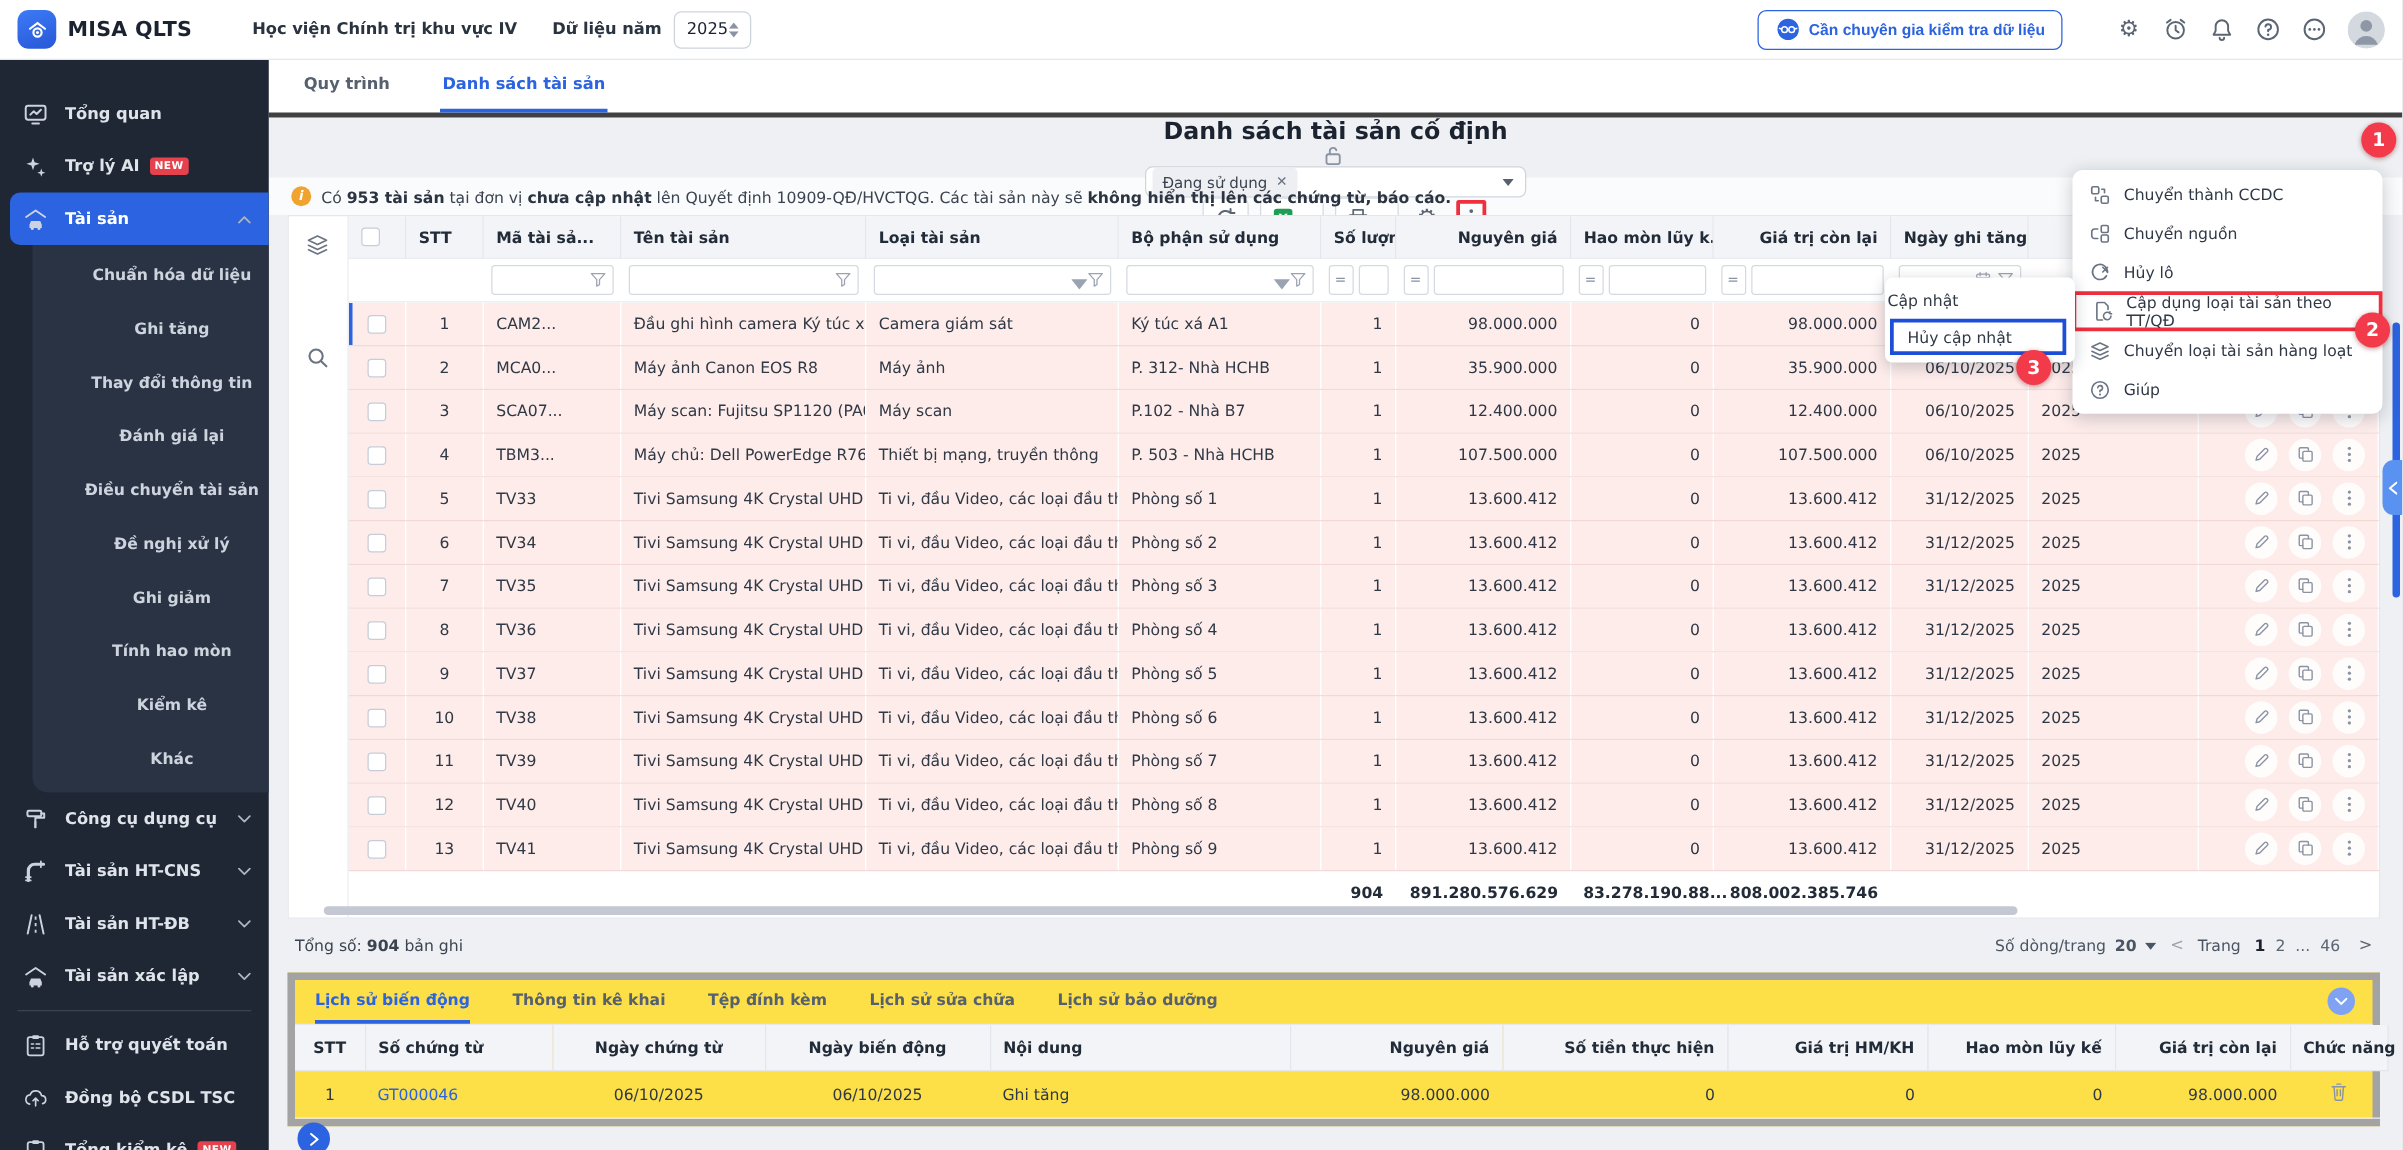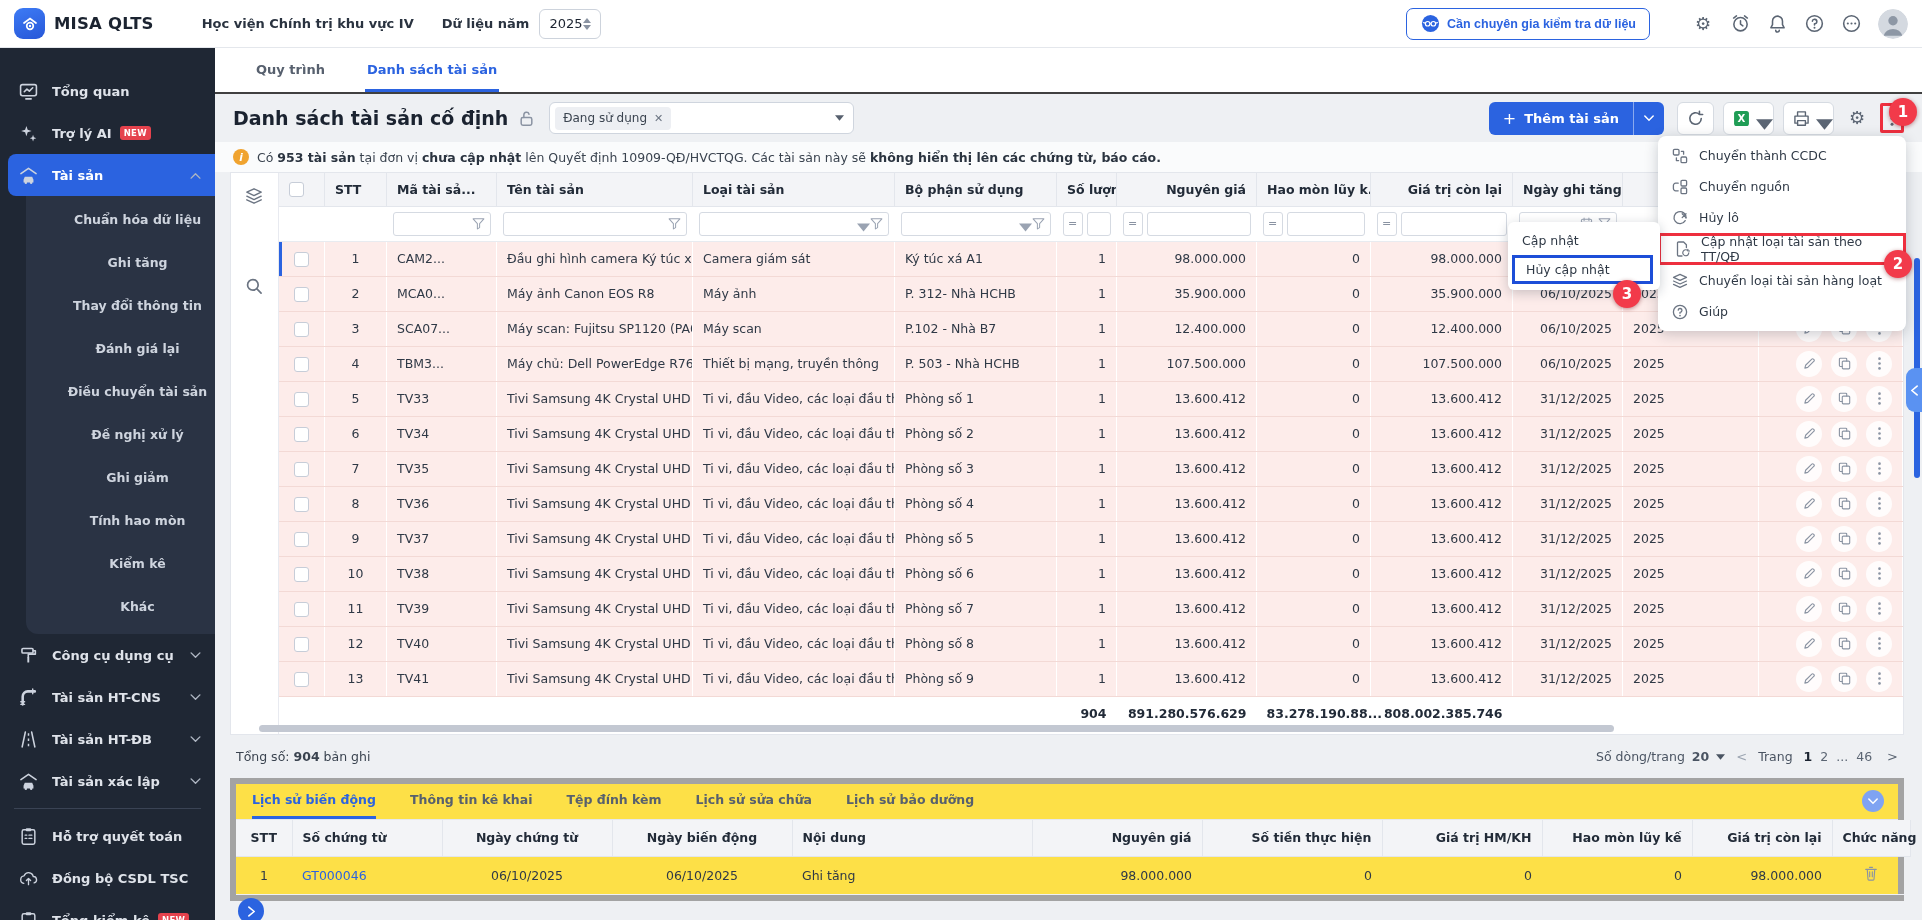--- a/index.html
+++ b/index.html
@@ -39,25 +39,25 @@
   .sb-chev{margin-left:auto;color:#aeb6c2;}
   .sb-chev svg{width:11px;height:7px;}
   .newbadge{margin-left:8px;background:#e5424d;color:#fff;font-size:8.5px;font-weight:700;
     padding:2px 4px;border-radius:3px;letter-spacing:.3px;}
   .submenu{margin-left:26px;background:#2a3344;border-radius:0 0 0 12px;padding:2px 0 6px 0;}
   .submenu .sm-item{height:43px;display:flex;align-items:center;padding-left:34px;color:#ced4de;font-size:12.5px;font-weight:600;cursor:pointer;justify-content:center;}
   .sb-divider{height:1px;background:#3a4354;margin:6px 14px;}
 
   
   .main{position:absolute;left:215px;top:48px;width:1707px;height:872px;}
-  .tabstrip{height:46px;background:#fff;border-bottom:2px solid #404040;display:flex;align-items:flex-end;padding-left:39px;gap:38px;}
+  .tabstrip{height:46px;background:#fff;border-bottom:4px solid #404040;display:flex;align-items:flex-end;padding-left:26px;gap:38px;}
   .ptab{padding:0 2px 12px;font-size:13px;font-weight:600;color:#57606e;cursor:pointer;border-bottom:3px solid transparent;}
   .ptab.active{color:#2b63e0;font-weight:700;border-bottom-color:#2b63e0;}
 
-  .titlerow{height:48px;display:flex;align-items:center;padding:0 18px 0 18px;}
+  .titlerow{height:48px;display:flex;align-items:center;padding:0 18px 0 18px;flex-direction:column;}
   .pagetitle{font-size:19px;font-weight:700;color:#1b2330;}
   .lockic{margin:0 14px 0 10px;color:#8a93a2;}
   .lockic svg{width:17px;height:17px;}
   .filtercombo{width:305px;height:32px;background:#fff;border:1px solid #cfd5de;border-radius:6px;
     display:flex;align-items:center;padding:0 9px 0 5px;}
   .chip{background:#edeff3;border-radius:4px;height:23px;display:flex;align-items:center;gap:7px;
     padding:0 8px;font-size:12px;color:#3a434f;}
   .chip .x{color:#6b7482;font-size:11px;cursor:pointer;}
   .combocaret{margin-left:auto;color:#57606e;}
   .combocaret svg{width:9px;height:6px;}
@@ -146,21 +146,21 @@
 
   
   .ctxmenu{position:absolute;left:1658px;top:136px;width:248px;background:#fff;border-radius:8px;
     box-shadow:0 3px 14px rgba(20,30,50,.22);padding:4px 0;z-index:40;}
   .menu-item{height:31px;display:flex;align-items:center;gap:11px;padding:0 13px;font-size:12.5px;color:#2f3946;cursor:pointer;}
   .menu-item .mi-icon{width:17px;height:17px;color:#6b7482;display:flex;align-items:center;justify-content:center;}
   .menu-item .mi-icon svg{width:16px;height:16px;}
   .menu-item.boxed{border:3px solid #ee2f3e;height:32px;}
   .popup{position:absolute;left:1508px;top:222px;width:152px;background:#fff;border-radius:6px;
     box-shadow:0 3px 12px rgba(20,30,50,.22);padding:4px 0;z-index:41;}
-  .pop-item{padding:7px 14px;font-size:12.5px;color:#2f3946;cursor:pointer;}
+  .pop-item{padding:7px 2px;font-size:12.5px;color:#2f3946;cursor:pointer;}
   .pop-item.boxed{border:3px solid #1d4ed8;padding:4px 11px;margin:0 7px 2px 4px;}
   .ann{position:absolute;width:28px;height:28px;border-radius:50%;background:#f23a4a;color:#fff;
     font-size:15px;font-weight:700;display:flex;align-items:center;justify-content:center;
     box-shadow:0 1px 4px rgba(120,10,20,.45);z-index: 60;}
   .ann-1{left:1889px;top:98px;}
   .ann-2{left:1884px;top:250px;}
   .ann-3{left:1613px;top:280px;}
 
   
   .vthumb{position:absolute;left:1914px;top:258px;width:6px;height:220px;background:#2b63e0;border-radius:3px;z-index:25;}
@@ -1339,21 +1339,21 @@
         <span>Hủy lô</span>
       </div>
 
       <div class="menu-item boxed">
         <span class="mi-icon">
           <svg viewBox="0 0 16 16">
             <path d="M12.4 6.6V3.8L9.6 1H4.6a1.1 1.1 0 0 0-1.1 1.1v11.8A1.1 1.1 0 0 0 4.6 15H8" stroke="currentColor" fill="none" stroke-linecap="round" stroke-linejoin="round" stroke-width="1.3"></path>
             <path d="M14.8 11.8a3 3 0 1 1-.9-2.2M13.9 8.4v1.6h1.6" stroke="currentColor" fill="none" stroke-linecap="round" stroke-linejoin="round" stroke-width="1.2"></path>
           </svg>
         </span>
-        <span>Cập nhật loại tài sản theo TT/QĐ</span>
+        <span>Cập dụng loại tài sản theo TT/QĐ</span>
       </div>
 
       <div class="menu-item">
         <span class="mi-icon">
           <svg viewBox="0 0 16 16">
             <path d="M8 1.4l6.5 3L8 7.4l-6.5-3z" stroke="currentColor" fill="none" stroke-linecap="round" stroke-linejoin="round" stroke-width="1.2"></path>
             <path d="M1.5 8L8 11l6.5-3M1.5 11.4L8 14.4l6.5-3" stroke="currentColor" fill="none" stroke-linecap="round" stroke-linejoin="round" stroke-width="1.2"></path>
           </svg>
         </span>
         <span>Chuyển loại tài sản hàng loạt</span>

